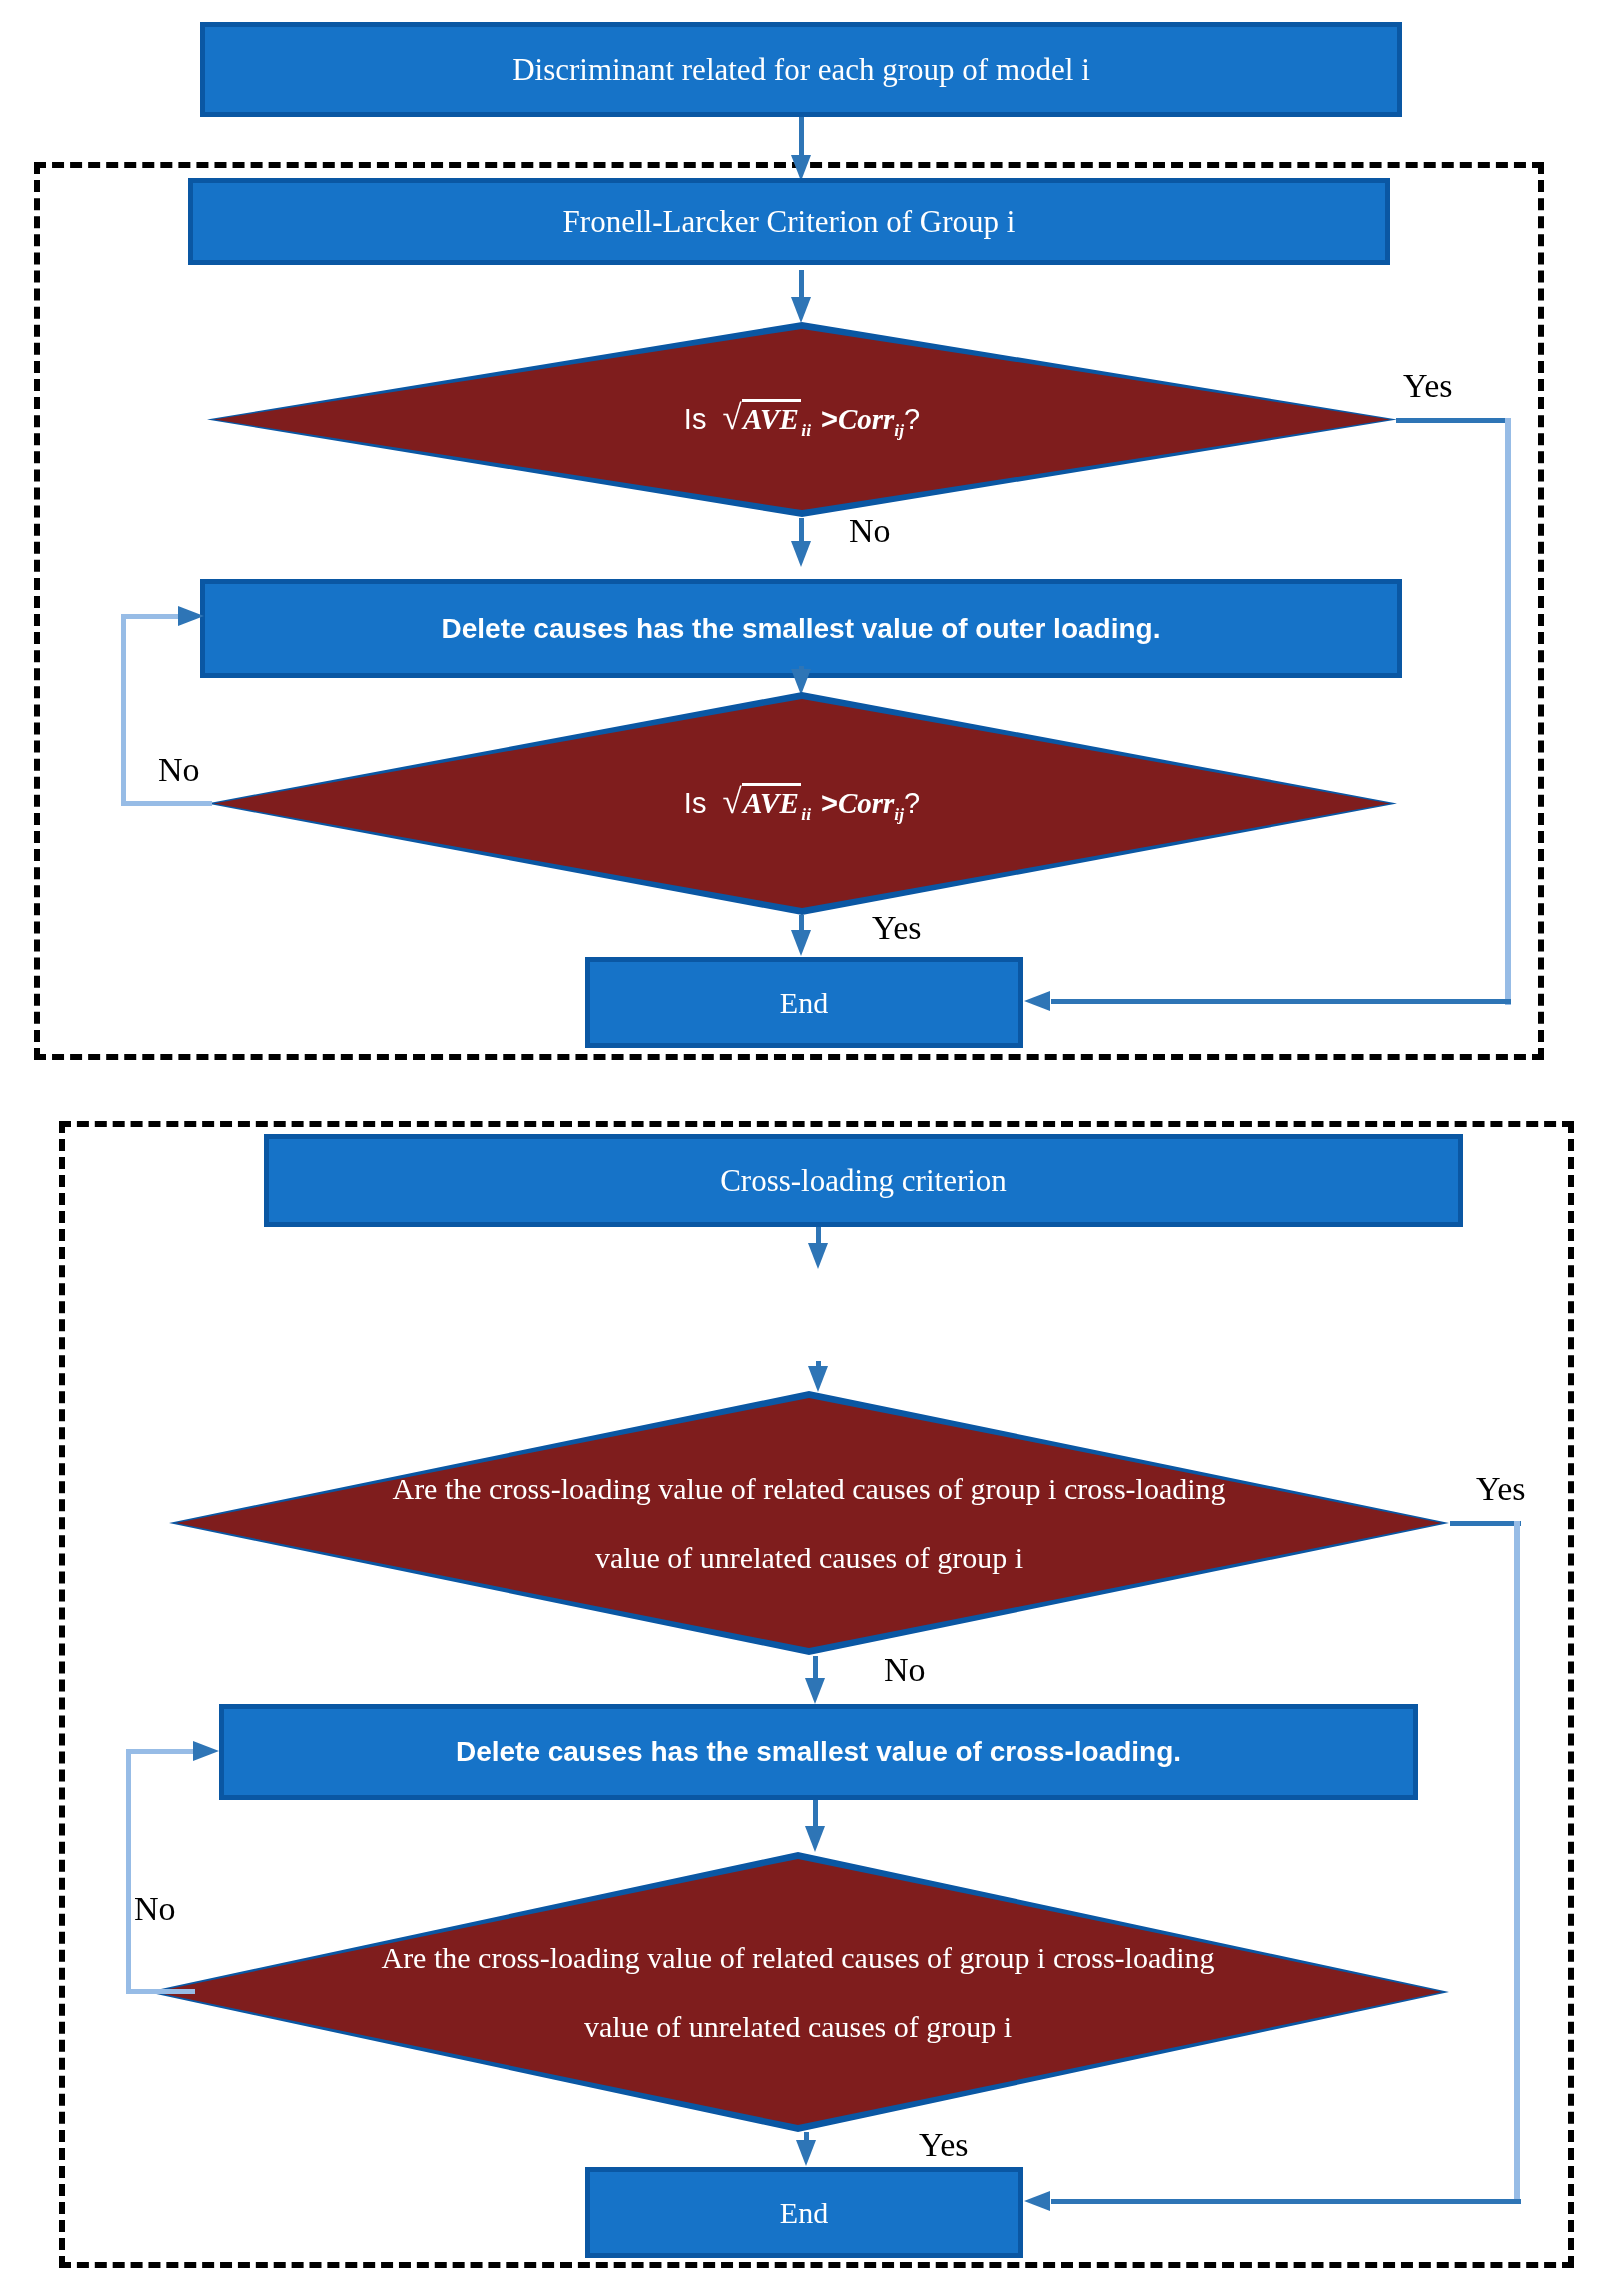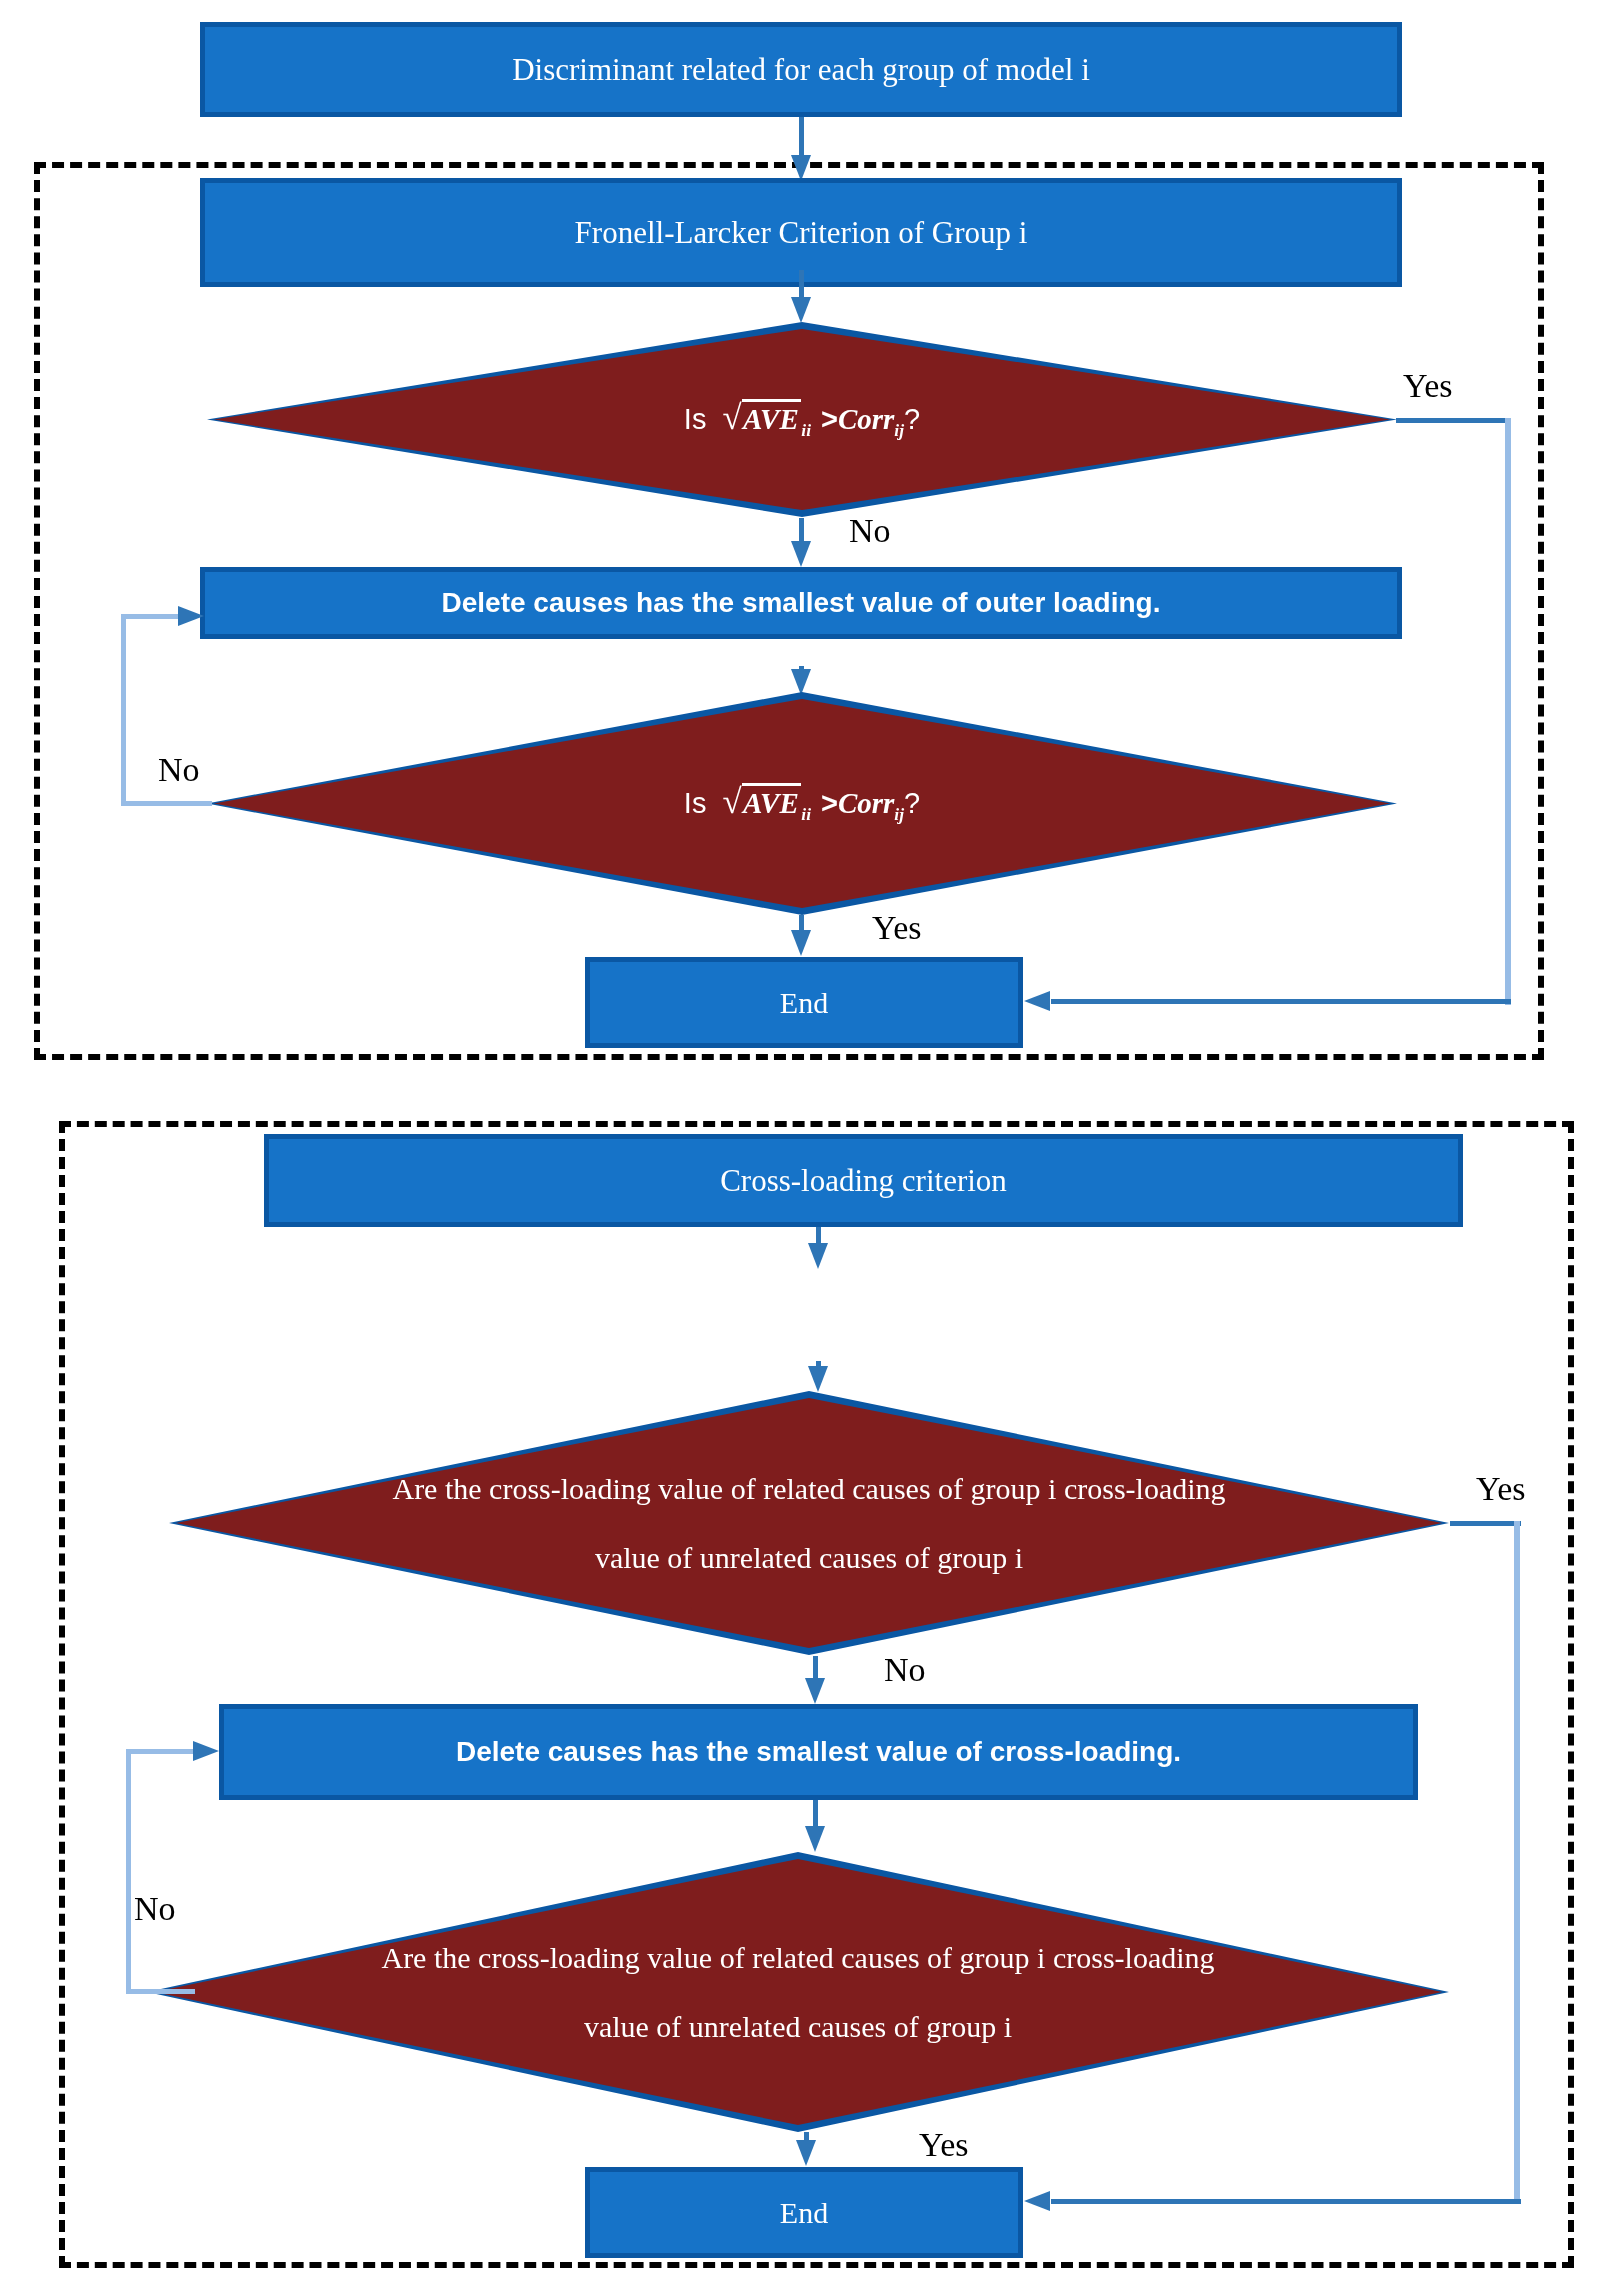--- a/index.html
+++ b/index.html
@@ -44,21 +44,21 @@
 
   <div class="dashedbox" style="left:34px;top:162px;width:1510px;height:898px;"></div>
 
   <div class="node serif-lg" style="left:200px;top:22px;width:1202px;height:95px;">
     <span>Discriminant related for each group of model i</span>
   </div>
 
   <div class="vline dark" style="left:799px;top:117px;width:5px;height:40px;"></div>
   <div class="ah ah-down" style="left:791px;top:155px;"></div>
 
-  <div class="node serif-lg" style="left:200px;top:178px;width:1202px;height:109px;">
+  <div class="node serif-lg" style="left:188px;top:178px;width:1202px;height:87px;">
     <span>Fronell-Larcker Criterion of Group i</span>
   </div>
 
   <div class="vline dark" style="left:799px;top:270px;width:5px;height:29px;"></div>
   <div class="ah ah-down" style="left:791px;top:297px;"></div>
 
   <div class="diamond" style="left:207px;top:322px;width:1190px;height:195px;">
     <div class="d-border"></div>
     <div class="d-fill">
       <div class="formula">
@@ -71,21 +71,21 @@
   <div class="flabel" style="left:1403px;top:367px;">Yes</div>
   <div class="hline dark" style="left:1396px;top:418px;width:114px;height:5px;"></div>
   <div class="vline light" style="left:1505px;top:418px;width:6.3px;height:587px;"></div>
   <div class="hline dark" style="left:1051px;top:999px;width:460px;height:5px;"></div>
   <div class="ah ah-left" style="left:1024px;top:991px;"></div>
 
   <div class="flabel" style="left:849px;top:512px;">No</div>
   <div class="vline dark" style="left:799px;top:518px;width:5px;height:26px;"></div>
   <div class="ah ah-down" style="left:791px;top:541px;"></div>
 
-  <div class="node sans-md" style="left:200px;top:567px;width:1202px;height:72px;">
+  <div class="node sans-md" style="left:200px;top:579px;width:1202px;height:99px;">
     <span>Delete causes has the smallest value of outer loading.</span>
   </div>
 
   <div class="vline dark" style="left:799px;top:666px;width:5px;height:6.3px;"></div>
   <div class="ah ah-down" style="left:791px;top:669px;"></div>
 
   <div class="diamond" style="left:207px;top:692px;width:1190px;height:223px;">
     <div class="d-border"></div>
     <div class="d-fill">
       <div class="formula">

